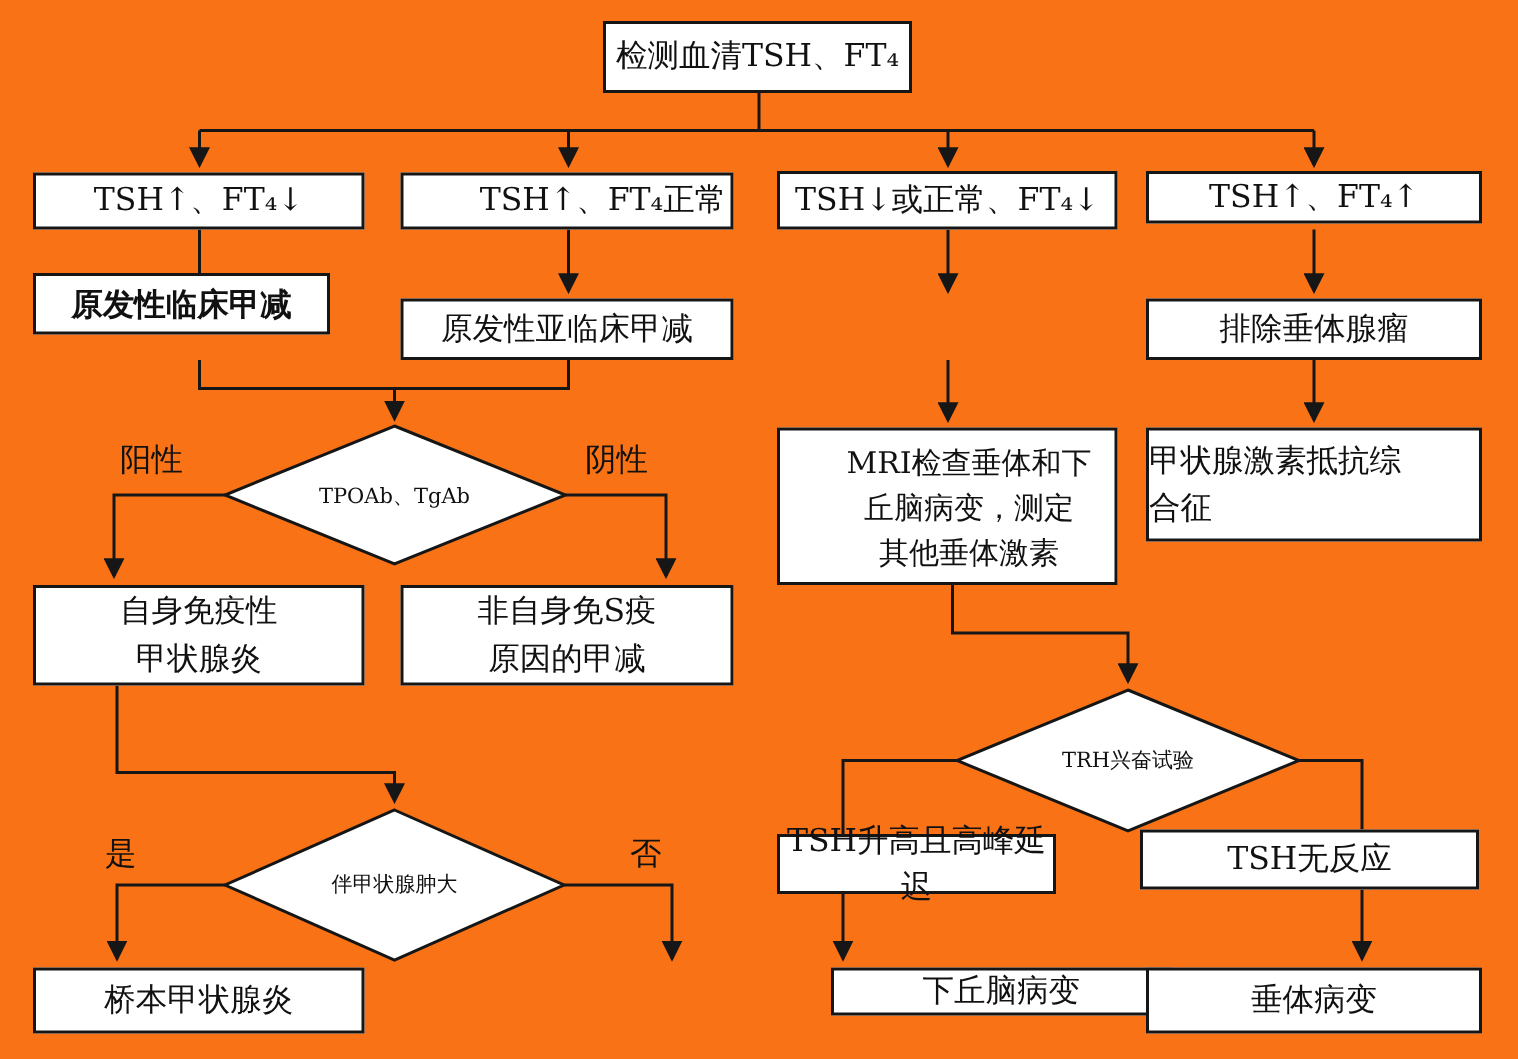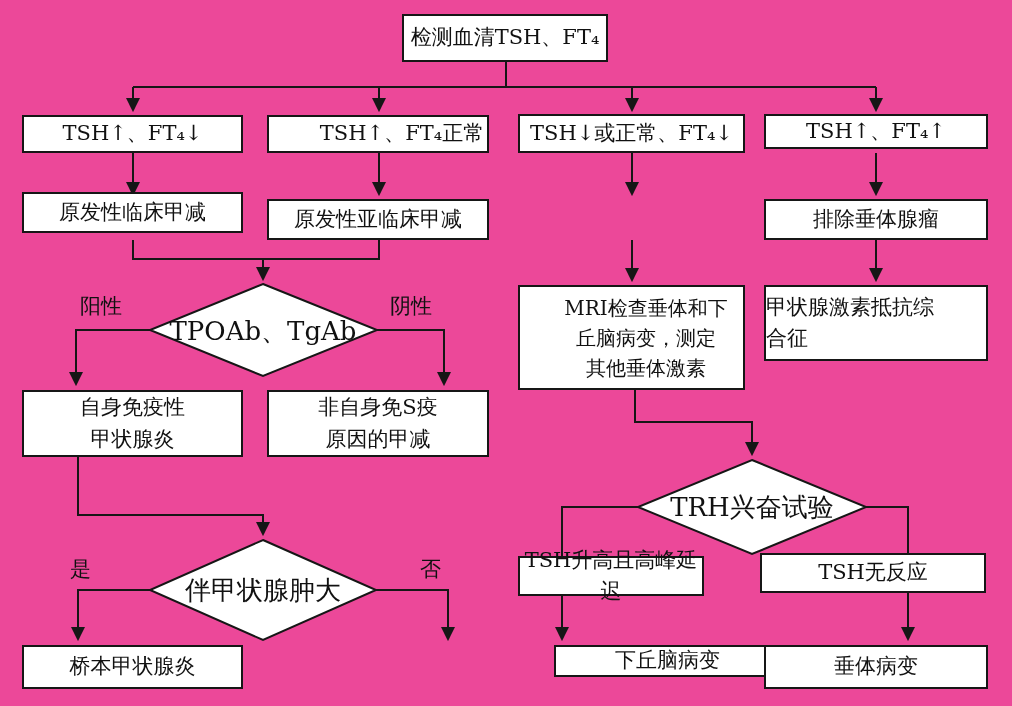--- a/index.html
+++ b/index.html
@@ -4,21 +4,21 @@
 <style>
   html, body {
     margin: 0;
     padding: 0;
     background: #ffffff;
   }
   #canvas {
     position: relative;
     width: 1012px;
     height: 706px;
-    background: #ec4899;
+    background: #f97316;
     font-family: "DejaVu Serif", "Liberation Serif", serif;
     color: #111111;
     overflow: hidden;
   }
   #connectors {
     position: absolute;
     left: 0; top: 0;
     width: 1012px; height: 706px;
   }
   .box {
@@ -34,21 +34,21 @@
     white-space: pre-line;
     box-sizing: border-box;
   }
   .box.left-align {
     justify-content: flex-start;
     text-align: left;
   }
   .dlabel {
     position: absolute;
     transform: translate(-50%, -50%);
-    font-size: 26px;
+    font-size: 14px;
     white-space: nowrap;
   }
   .elabel {
     position: absolute;
     font-size: 21px;
     white-space: nowrap;
   }
 </style>
 </head>
 <body>
@@ -99,21 +99,21 @@
     </g>
   </svg>
 
   <div class="box" style="left:402px; top:14px; width:206px; height:48px;">检测血清TSH、FT₄</div>
 
   <div class="box" style="left:22px; top:115px; width:221px; height:38px;">TSH↑、FT₄↓</div>
   <div class="box" style="left:267px; top:115px; width:222px; height:38px;padding-left:48px;">TSH↑、FT₄正常</div>
   <div class="box" style="left:518px; top:114px; width:227px; height:39px;">TSH↓或正常、FT₄↓</div>
   <div class="box" style="left:764px; top:114px; width:224px; height:35px;">TSH↑、FT₄↑</div>
 
-  <div class="box" style="left:22px; top:192px; width:221px; height:41px;">原发性临床甲减</div>
+  <div class="box" style="left:22px; top:182px; width:198px; height:41px;font-weight:bold;">原发性临床甲减</div>
   <div class="box" style="left:267px; top:199px; width:222px; height:41px;">原发性亚临床甲减</div>
   <div class="box" style="left:764px; top:199px; width:224px; height:41px;">排除垂体腺瘤</div>
 
   <div class="box" style="left:518px; top:285px; width:227px; height:105px; font-size:20px;padding-left:29px;">MRI检查垂体和下
 丘脑病变，测定
 其他垂体激素</div>
   <div class="box left-align" style="left:764px; top:285px; width:224px; height:76px;">甲状腺激素抵抗综
 合征</div>
 
   <div class="box" style="left:22px; top:390px; width:221px; height:67px;">自身免疫性

